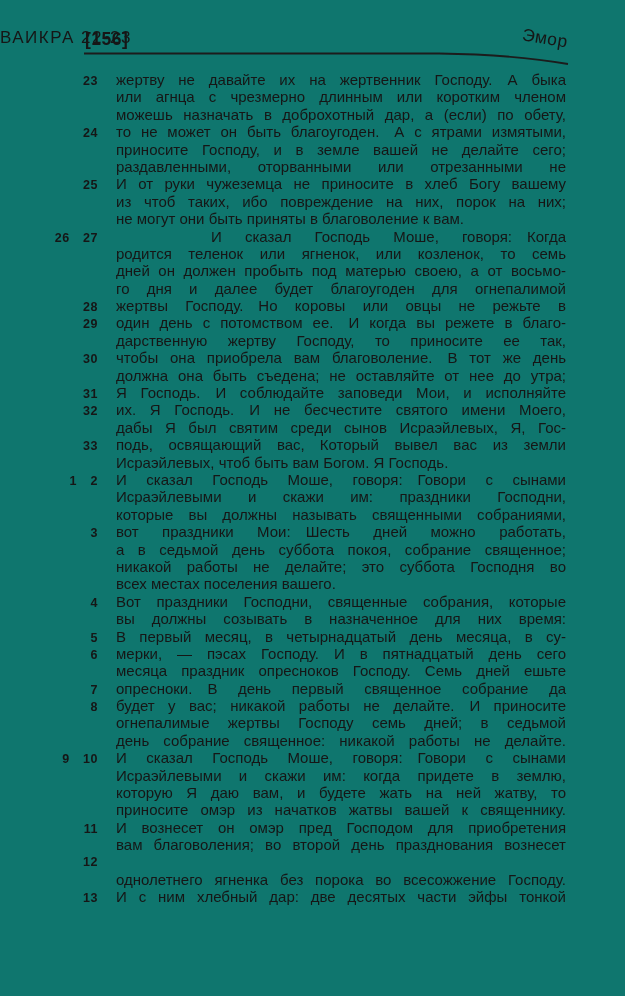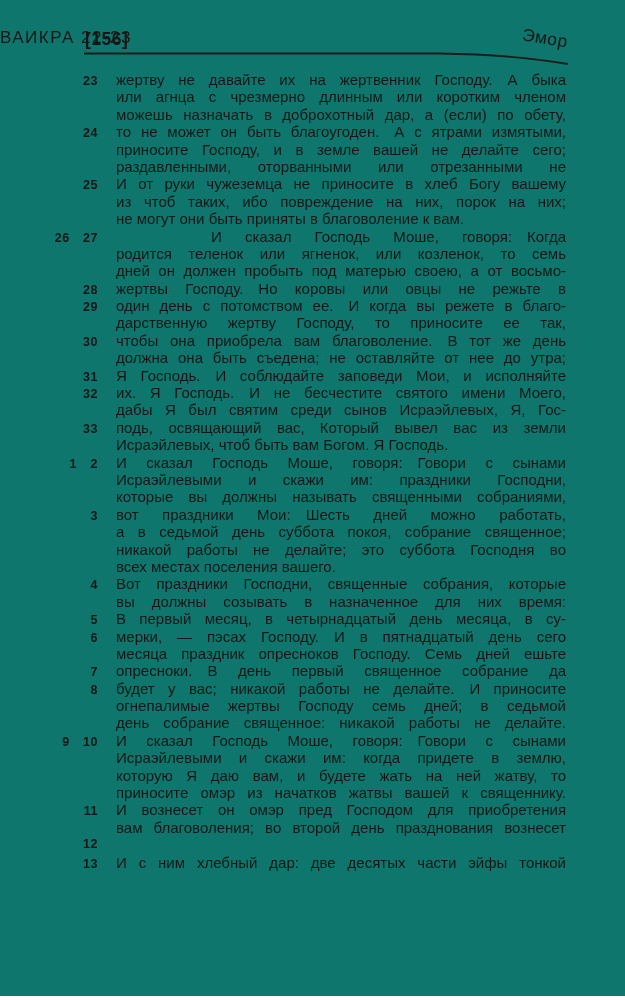--- a/index.html
+++ b/index.html
@@ -165,20 +165,24 @@
     <div class="line">
       <span class="gutter"></span>
       <span class="text">родится теленок или ягненок, или козленок, то семь</span>
     </div>
 
     <div class="line">
       <span class="gutter"></span>
       <span class="text">дней он должен пробыть под матерью своею, а от восьмо-</span>
     </div>
 
+    <div class="line">
+      <span class="gutter"></span>
+      <span class="text">го дня и далее будет благоугоден для огнепалимой</span>
+    </div>
 
     <div class="line">
       <span class="gutter">28</span>
       <span class="text">жертвы Господу. Но коровы или овцы не режьте в</span>
     </div>
 
     <div class="line">
       <span class="gutter">29</span>
       <span class="text">один день с потомством ее. И когда вы режете в благо-</span>
     </div>
@@ -330,20 +334,24 @@
 
     <div class="line">
       <span class="gutter"></span>
       <span class="text">вам благоволения; во второй день празднования вознесет</span>
     </div>
 
     <div class="line">
       <span class="gutter">12</span>
     </div>
 
+    <div class="line">
+      <span class="gutter"></span>
+      <span class="text">однолетнего ягненка без порока во всесожжение Господу.</span>
+    </div>
 
     <div class="line">
       <span class="gutter">13</span>
       <span class="text">И с ним хлебный дар: две десятых части эйфы тонкой</span>
     </div>
   </div>
 
 </div>
 
 </body></html>

